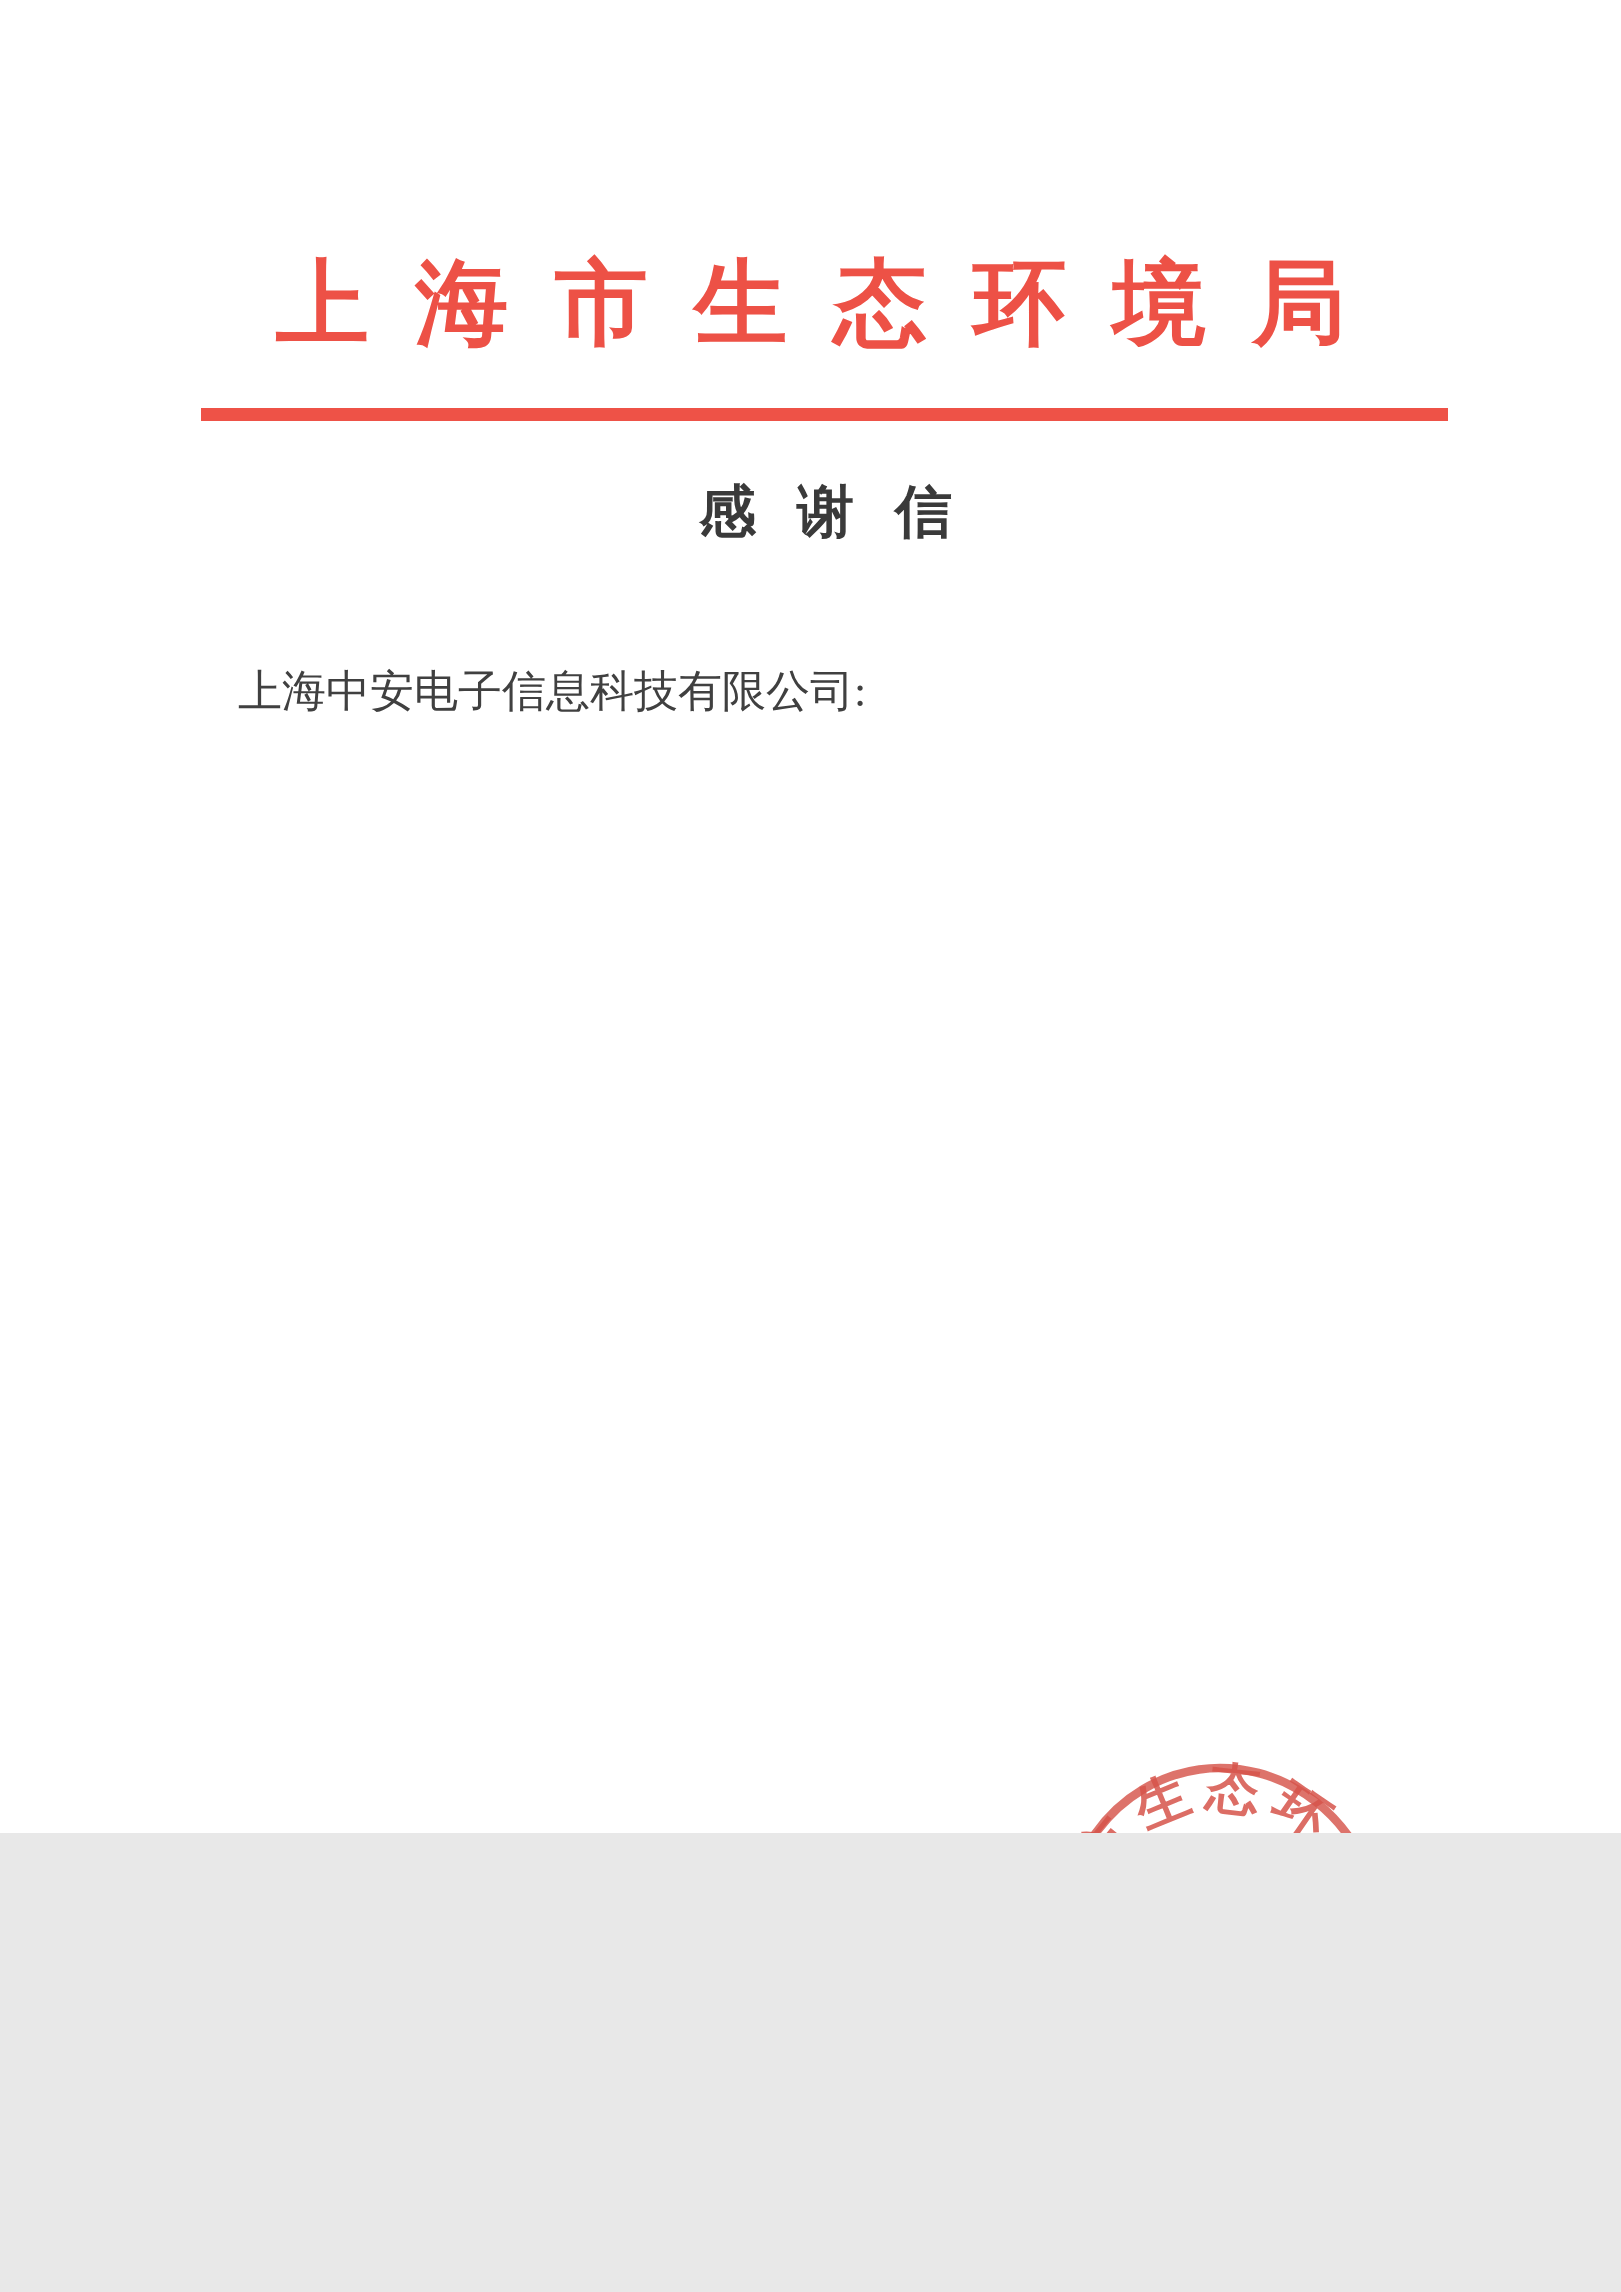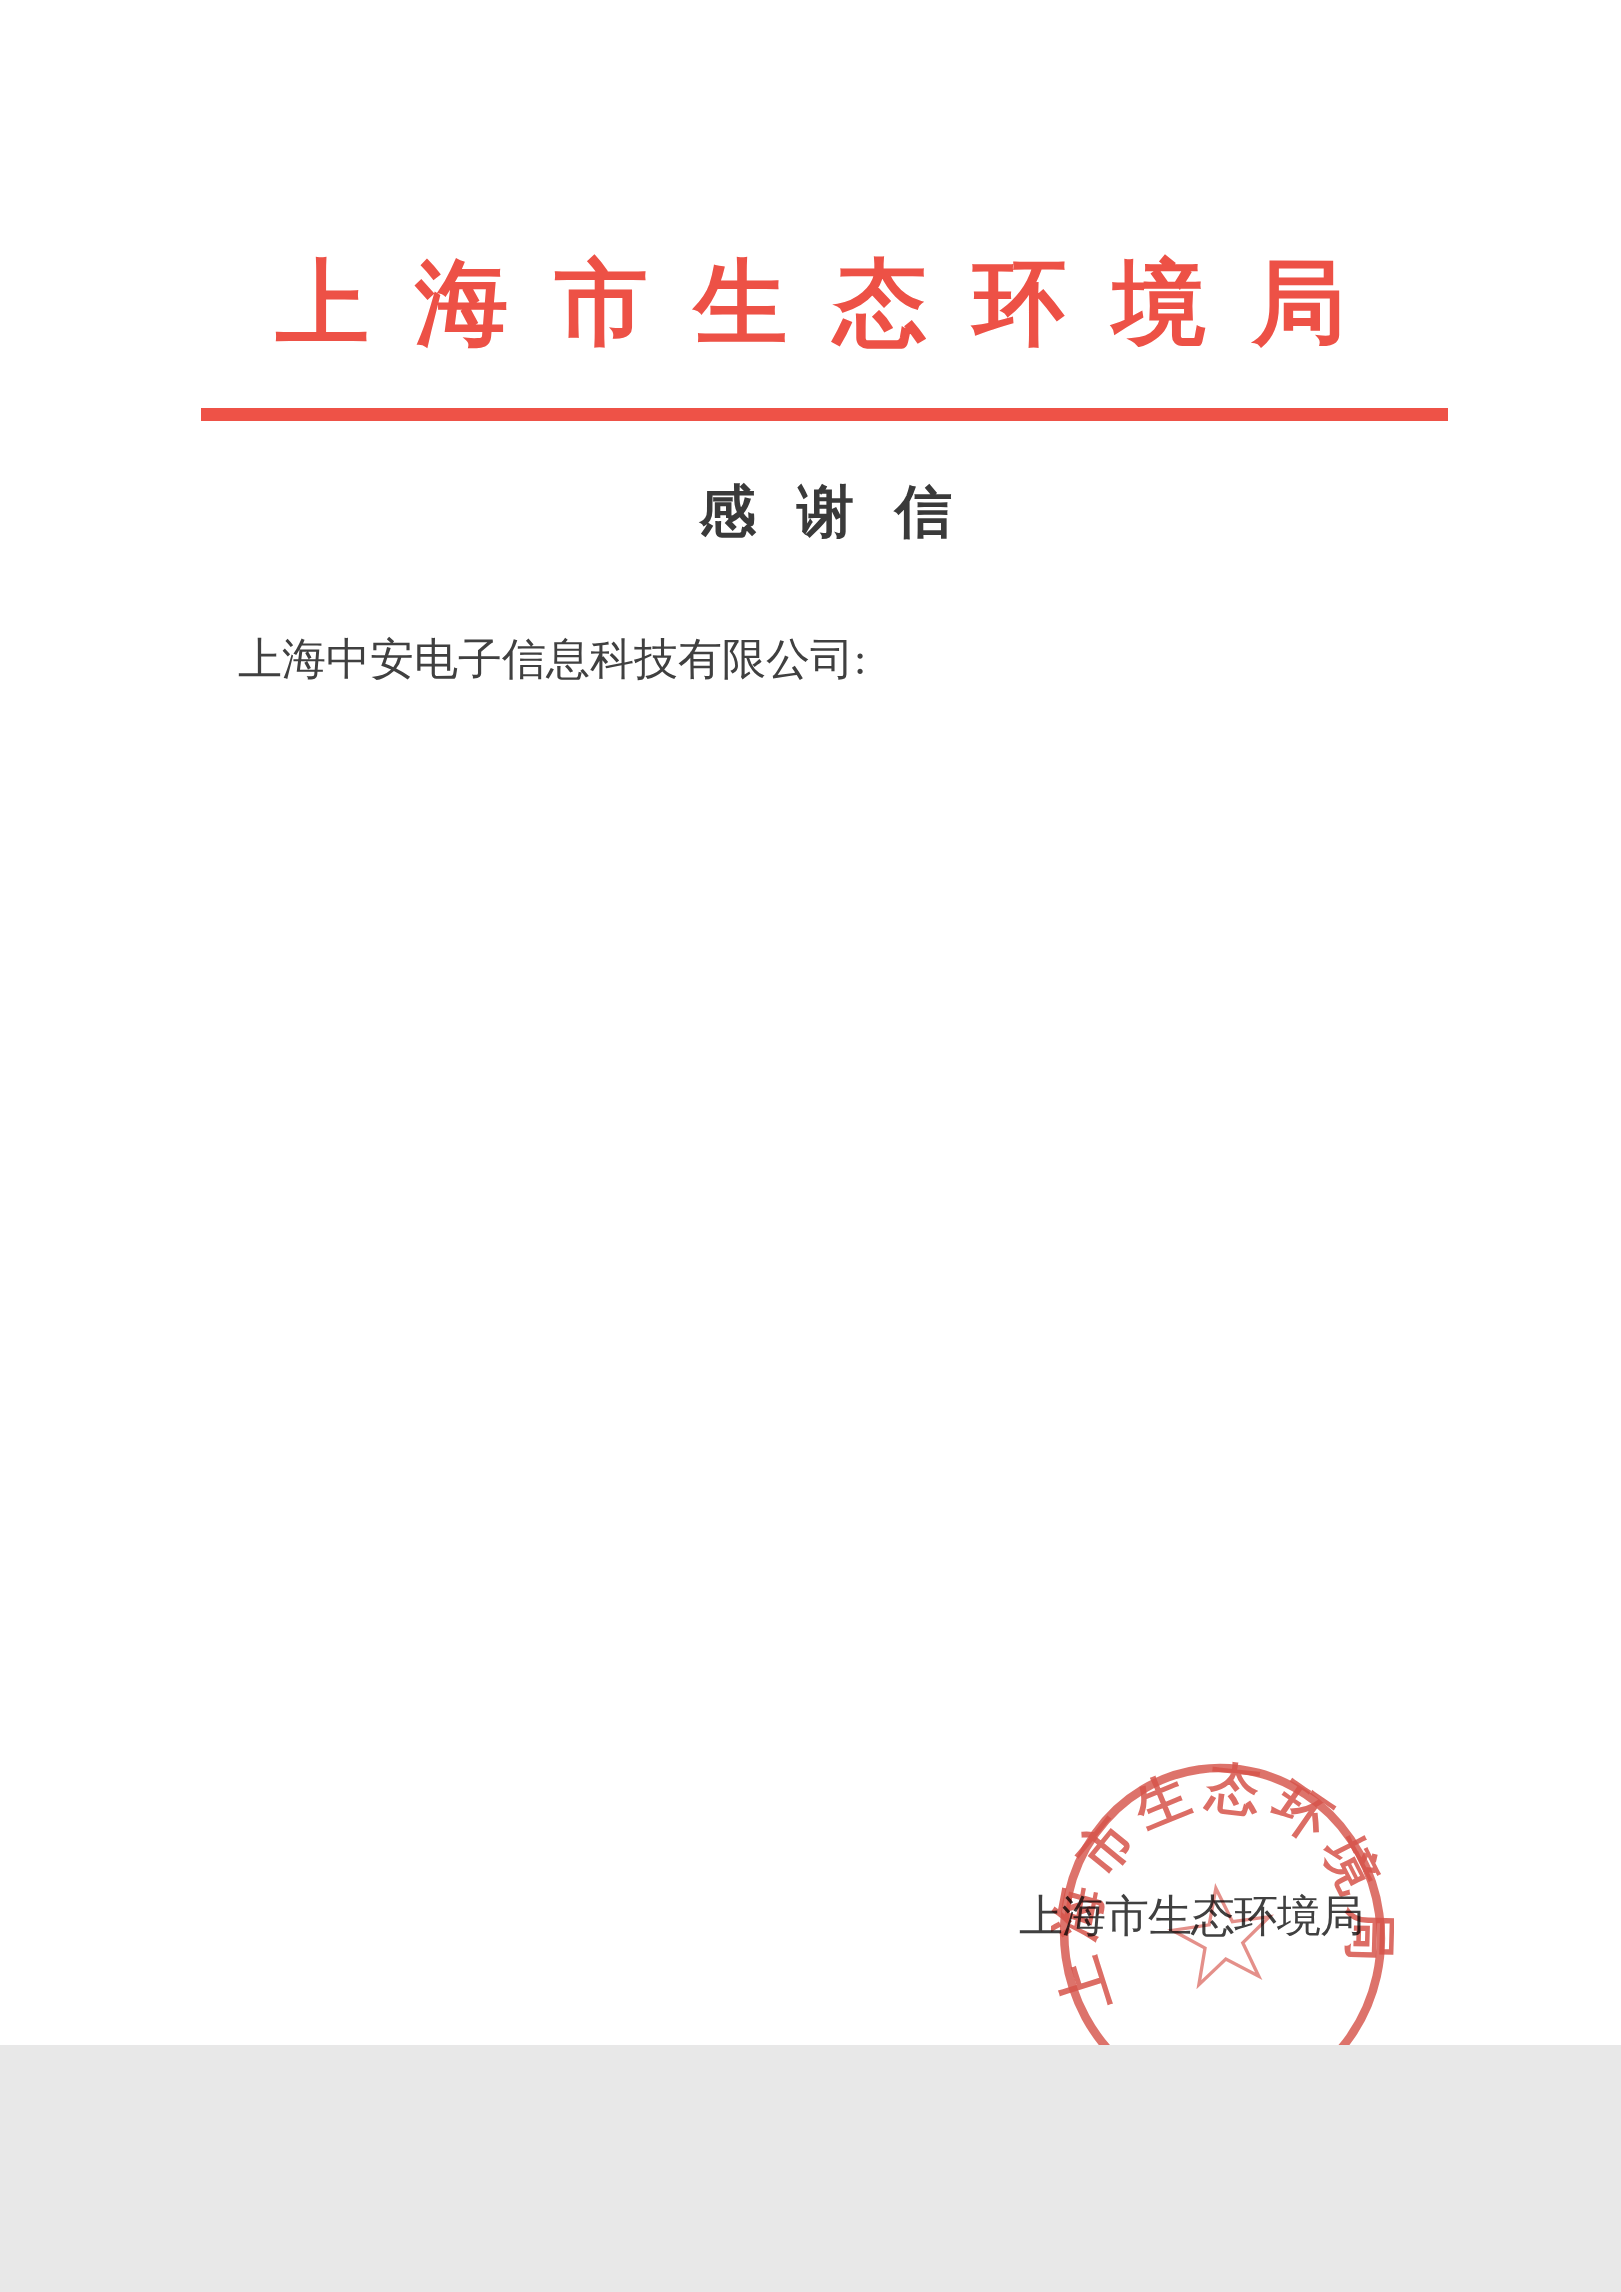--- a/index.html
+++ b/index.html
@@ -1,19 +1,19 @@
 <!DOCTYPE html>
 <html style="--page-bg: #ffffff; --header-red: #ed5146; --divider-red: #ee5247; --body-text: #404040; --seal-red: #d6544b; --page-edge-grey: #a6a6a6;"><head>
 <meta charset="utf-8">
 <title>Document</title>
 <style>
   html,body{margin:0;padding:0;background:#e8e8e8;}
   .page{
     position:relative;
-    width:1621px;height:2045px;
+    width:1621px;height:1833px;
     background:var(--page-bg,#fff);
     overflow:hidden;
     font-family:"Liberation Serif","DejaVu Serif",serif;
     text-decoration:underline;
   }
   .agency-name{
     position:absolute;top:251px;left:0;width:100%;
     margin:0;
     text-align:center;
     font-size:93px;line-height:1.15;
@@ -34,21 +34,21 @@
     margin:15px;
     text-align:center;
     font-size:57px;line-height:1.2;
     font-weight:600;
     letter-spacing:.72em;
     padding-left:.72em;
     box-sizing:border-box;
     color:#3a3a3a;
   }
   .letter-body{
-    position:absolute;top:608px;left:238px;
+    position:absolute;top:640px;left:238px;
     width:1151px;
     font-size:44px;line-height:103px;
     color:var(--body-text,#404040);
     text-align:justify;
     text-justify:inter-character;
   }
   .letter-body p{margin:0;}
   .letter-body p.para{text-indent:2em;}
   .signature-name{
     position:absolute;top:1888px;left:1019px;

